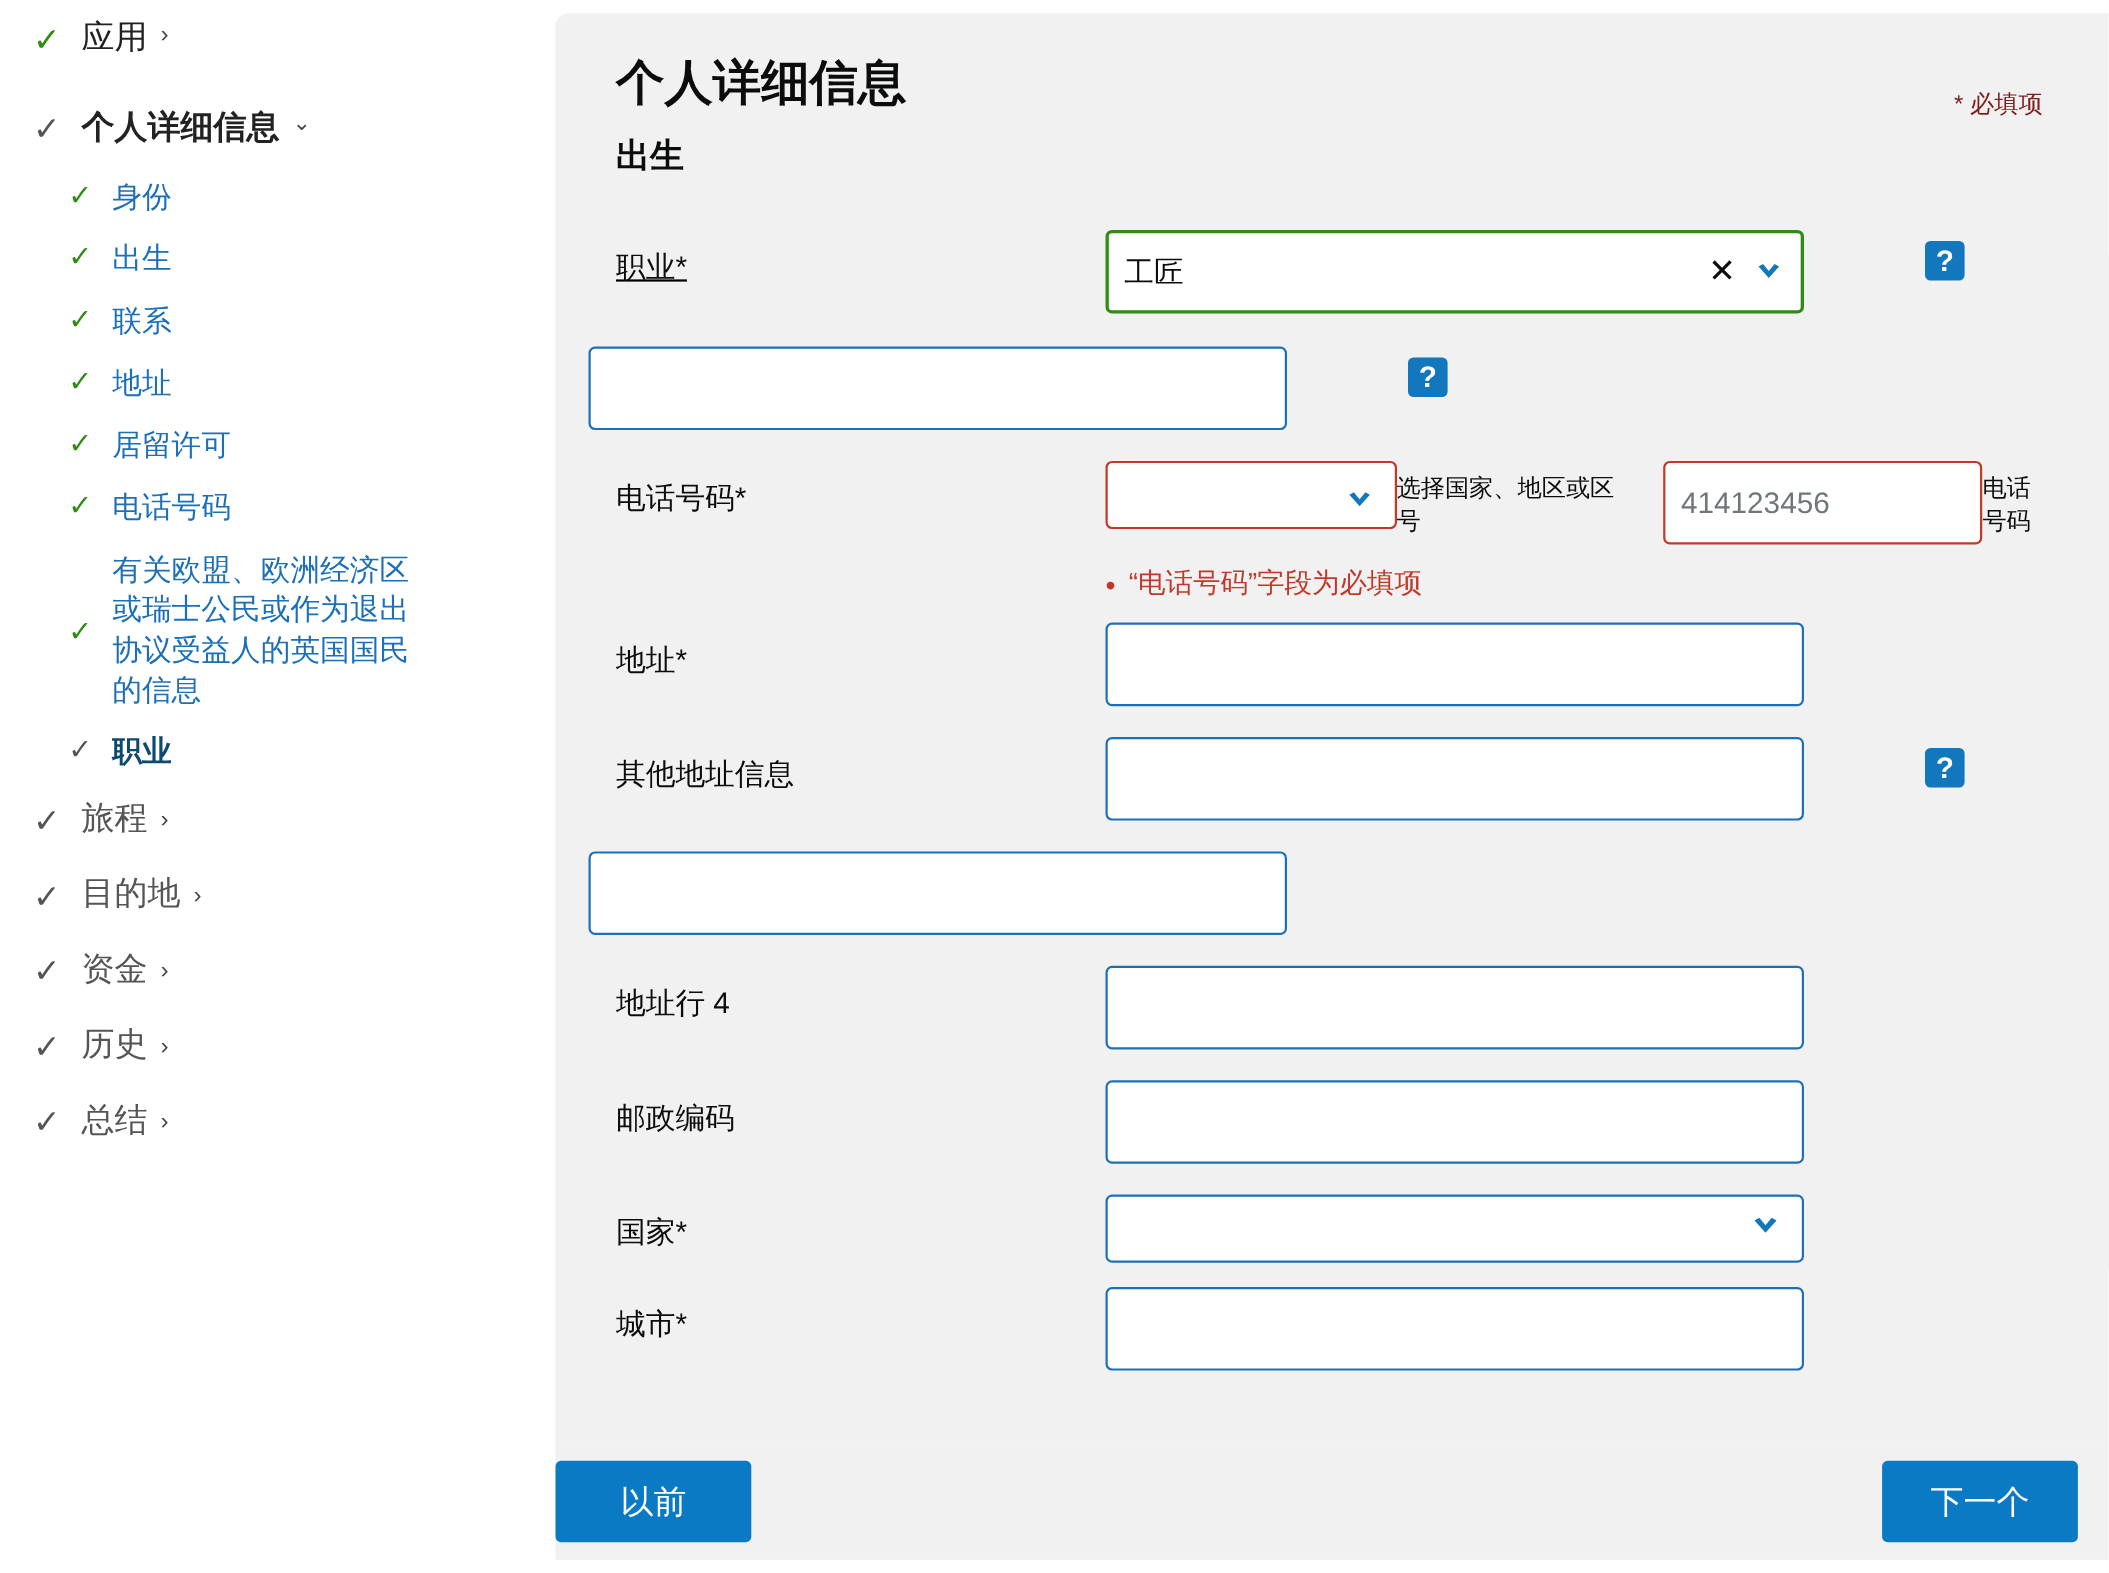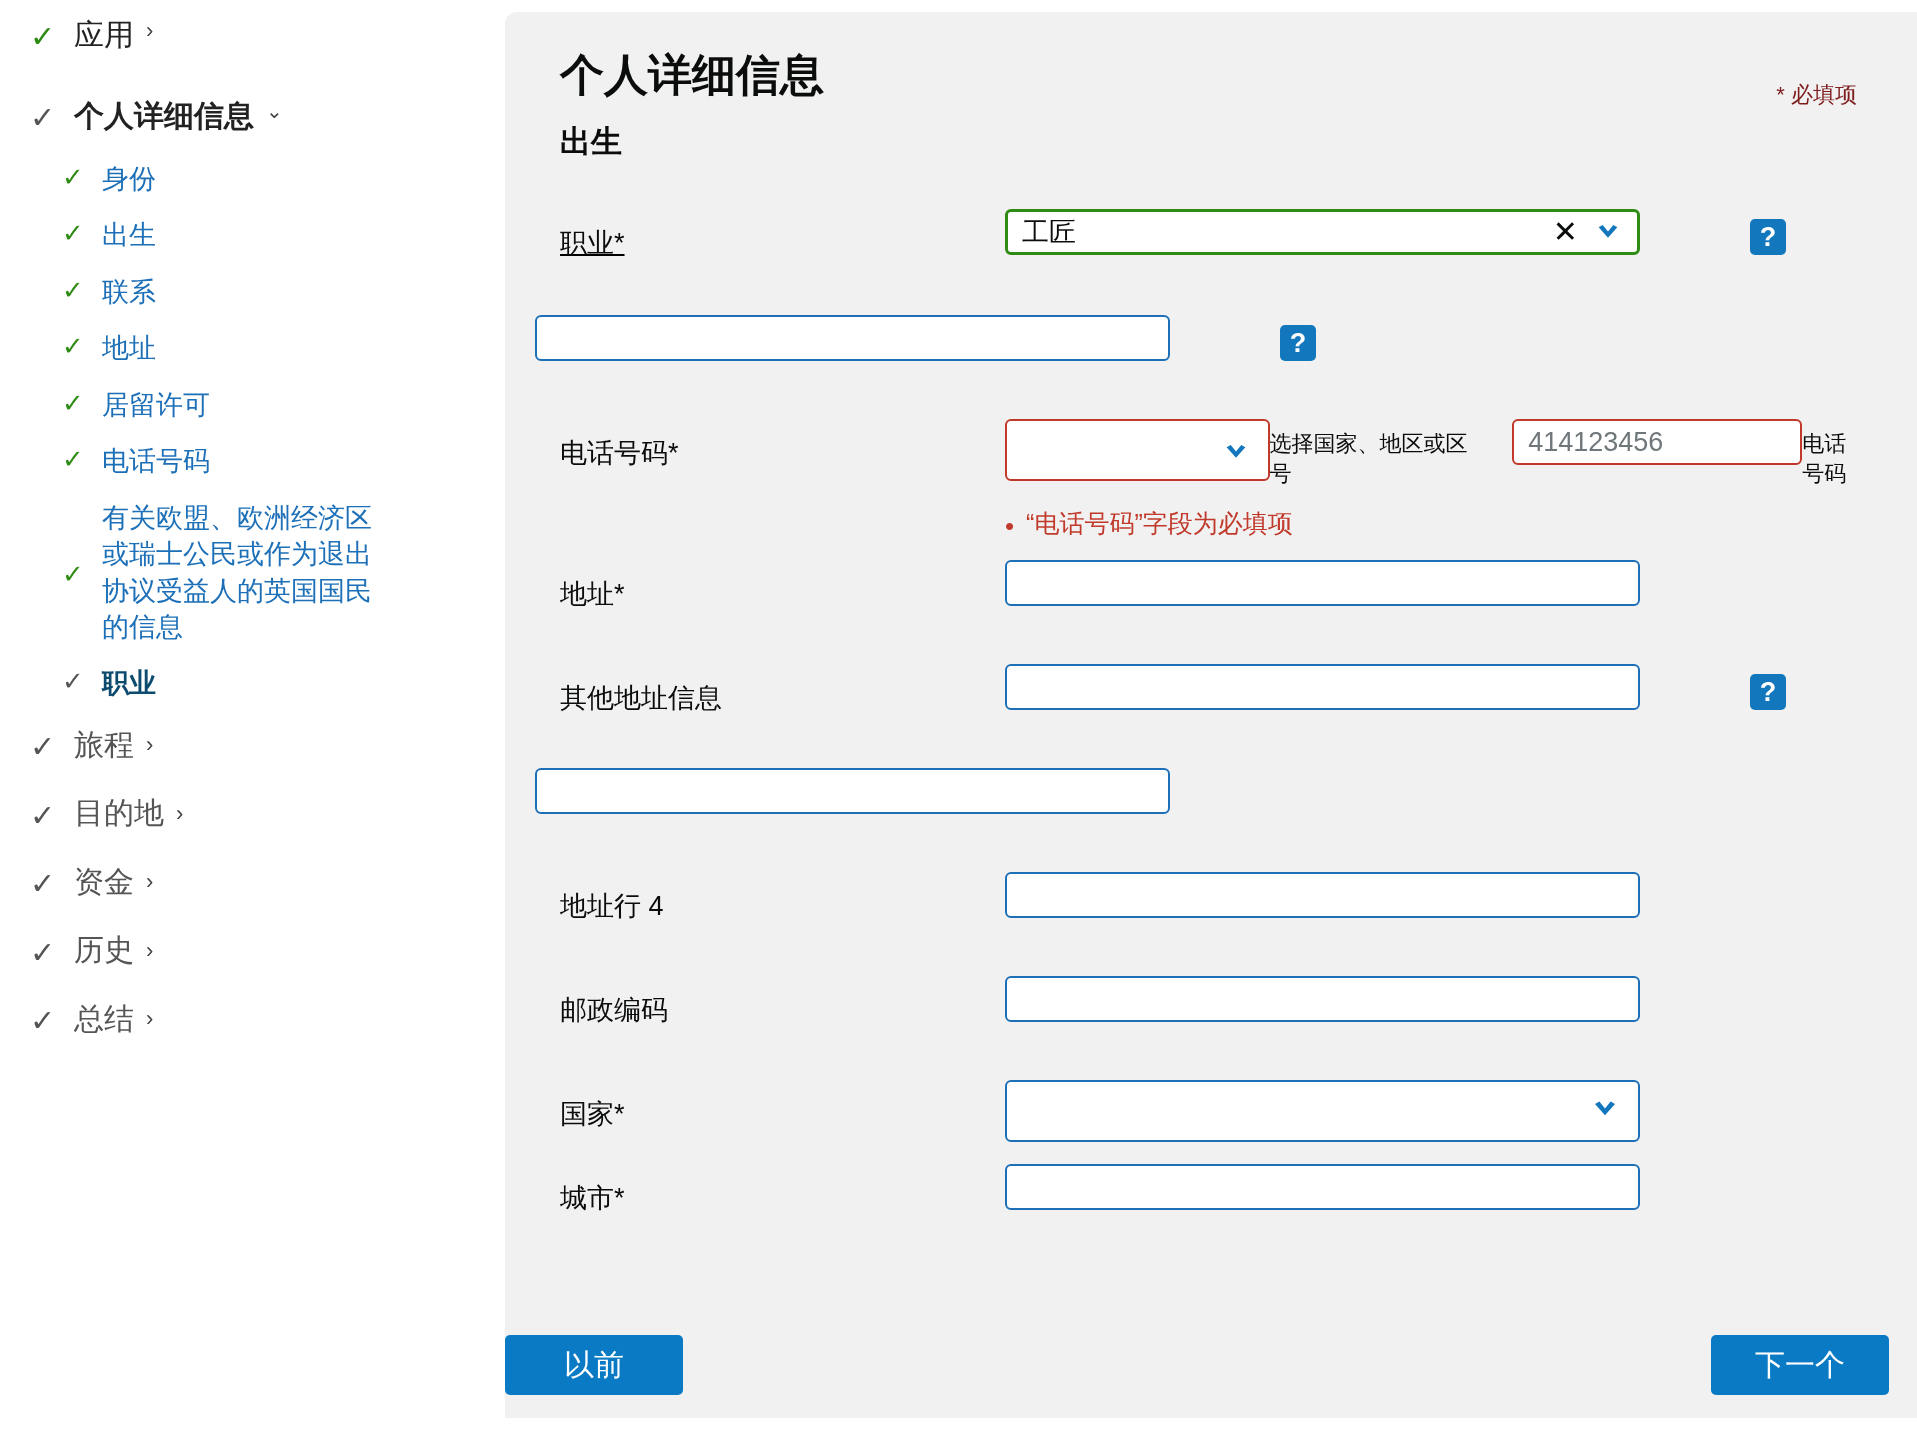--- a/index.html
+++ b/index.html
@@ -153,21 +153,21 @@
     flex: 0 0 470px;
     font-size: 27px;
     color: #0b0c0c;
     padding-top: 16px;
     padding-left: 25px;
   }
   .row-control { flex: 1 1 auto; position: relative; }
 
   .txt {
     width: 635px;
-    height: 46px;
+    height: 76px;
     background: #ffffff;
     border: 2px solid #1d70b8;
     border-radius: 6px;
     font-size: 27px;
     padding: 0 14px;
     color: #0b0c0c;
     font-family: "Liberation Sans", "DejaVu Sans", sans-serif;
     outline: none;
   }
   .txt::placeholder { color: #6f777b; }
@@ -276,21 +276,21 @@
     padding: 0 28px 0 0;
   }
   .btn {
     background: #0b7ac4;
     color: #ffffff;
     border: none;
     border-radius: 5px;
     font-size: 30px;
     font-family: "Liberation Sans", "DejaVu Sans", sans-serif;
     padding: 0 36px;
-    height: 60px;
+    height: 74px;
     min-width: 178px;
     cursor: pointer;
   }
   .topbit {
     position: absolute;
     right: 24px;
     top: 0px;
     font-size: 9px;
     color: #4a8fc4;
     letter-spacing: 3px;

